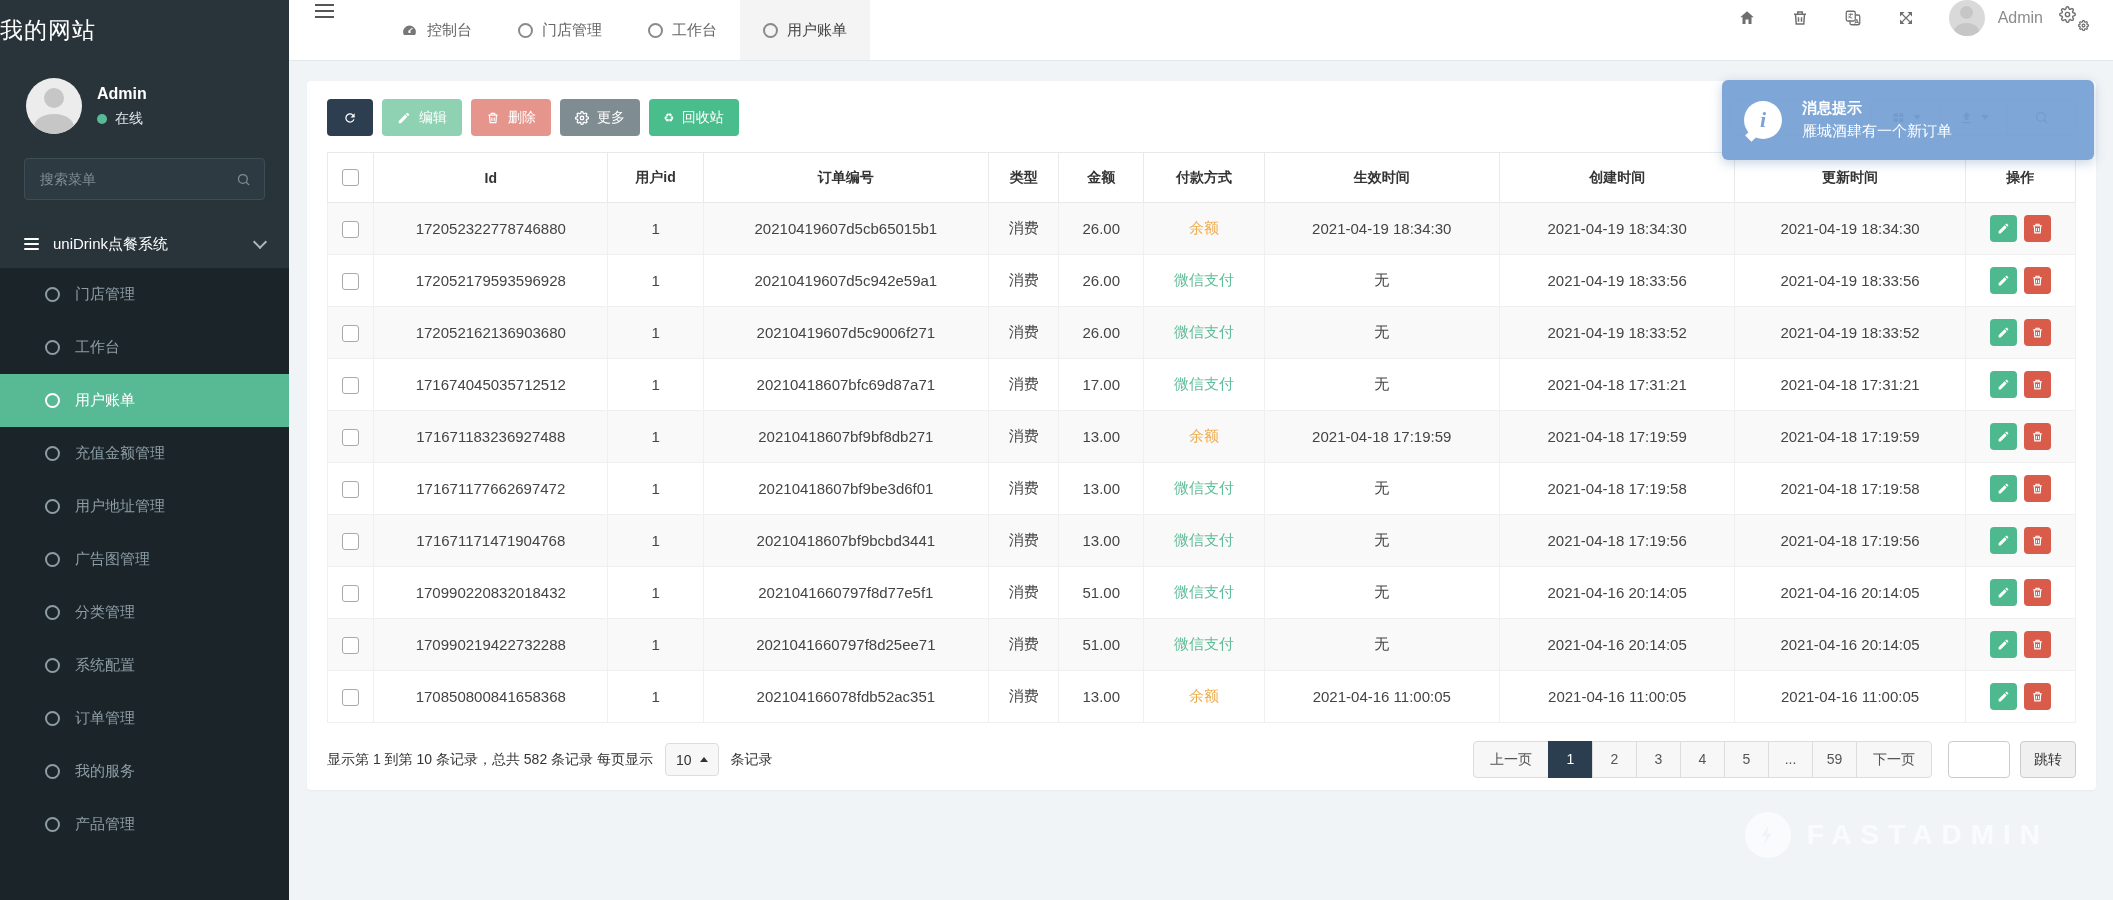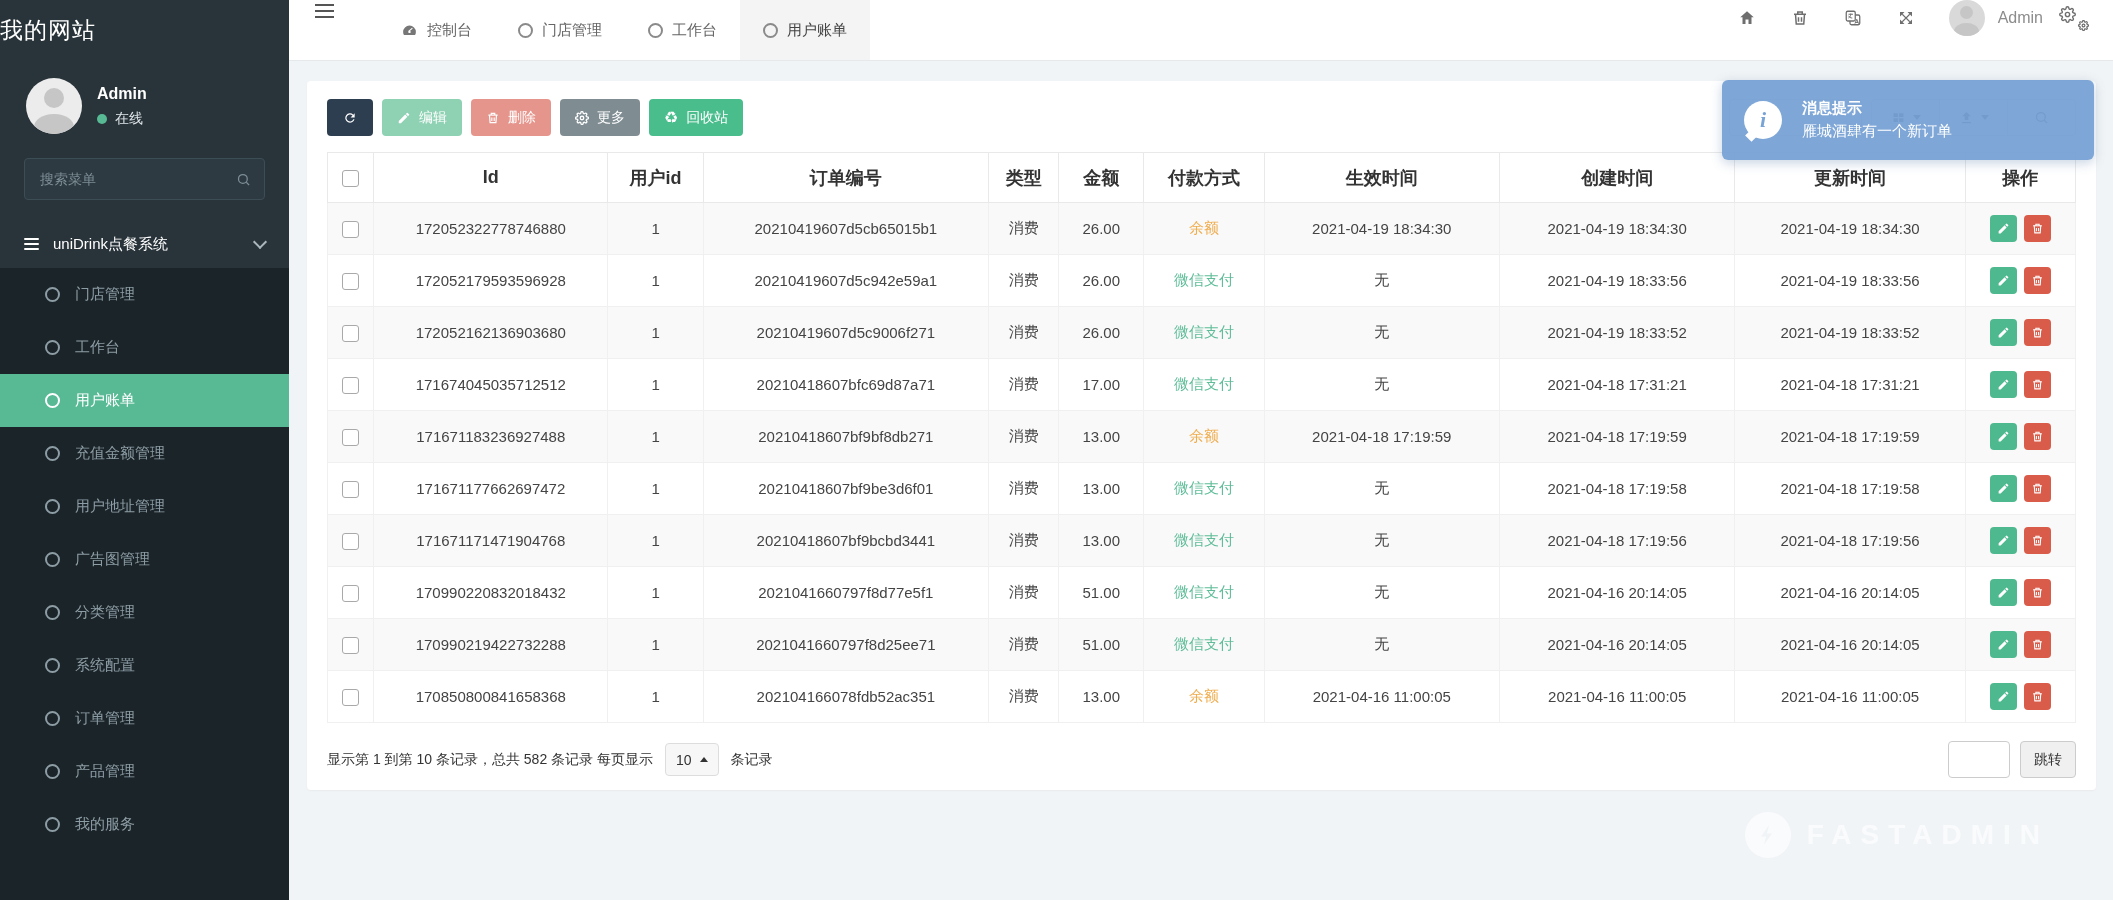--- a/index.html
+++ b/index.html
@@ -48,21 +48,21 @@
   .gears svg{position:absolute}
   .gears .g1{width:17px;height:17px;left:0;top:0}
   .gears .g2{width:11px;height:11px;right:0;bottom:-1px}
   
   .content{position:absolute;left:289px;top:60px;right:0;bottom:0;background:#f1f4f6}
   .card{position:absolute;left:18px;top:21px;width:1789px;height:709px;background:#fff;border-radius:4px;
         padding:18px 20px;box-sizing:border-box;box-shadow:0 1px 2px rgba(0,0,0,.04)}
   .toolbar{display:flex;margin-bottom:16px;height:37px}
   .tb-left{display:flex;gap:9px}
   .btn{height:37px;border:none;border-radius:4px;color:#fff;font-size:14px;display:inline-flex;align-items:center;
-       gap:8px;padding:0 15px;font-family:Liberation Sans, sans-serif;cursor:pointer}
+       gap:8px;padding:0 15px;font-family:Liberation Mono, monospace;cursor:pointer}
   .btn svg{width:14px;height:14px}
   .btn-refresh{background:#2c3e50;width:46px;justify-content:center;padding:0}
   .btn-edit{background:#8ed1b3}
   .btn-del{background:#e6958c}
   .btn-more{background:#7f8d93}
   .btn-recycle{background:#49bd8c}
   .recycle-glyph{font-size:16px;line-height:1}
   .tb-right{margin-left:auto;display:flex}
   .tb-search{width:133px;height:37px;border:1px solid #ddd;border-radius:4px;display:flex;align-items:center;
              padding:0 12px;box-sizing:border-box;margin-right:10px;background:#fff}
@@ -71,21 +71,21 @@
   .tb-group{display:flex}
   .tb-gbtn{width:69px;height:37px;border:1px solid #ddd;background:#fff;color:#666;display:flex;align-items:center;
            justify-content:center;gap:7px;margin-left:-1px;cursor:pointer;box-sizing:border-box}
   .tb-gbtn svg{width:15px;height:15px}
   .tb-gbtn:first-child{border-radius:4px 0 0 4px}
   .tb-gbtn:last-child{border-radius:0 4px 4px 0}
   .caret-down{width:0;height:0;border-left:4px solid transparent;border-right:4px solid transparent;border-top:5px solid #666}
   .caret-up{width:0;height:0;border-left:4px solid transparent;border-right:4px solid transparent;border-bottom:5px solid #333}
   
   table.grid{width:100%;border-collapse:collapse;table-layout:fixed}
-  table.grid th{height:47px;font-size:18px;font-weight:bold;color:#333;border:1px solid #e9e9e9;background:#fff;text-align:center}
+  table.grid th{height:47px;font-size:14px;font-weight:bold;color:#333;border:1px solid #e9e9e9;background:#fff;text-align:center}
   table.grid td{height:49px;font-size:15px;color:#444;border:1px solid #f0f0f0;text-align:center;
                 overflow:hidden;white-space:nowrap}
   table.grid tbody tr:nth-child(odd) td{background:#f9f9f9}
   .pay-balance{color:#f0ad4e}
   .pay-wechat{color:#5fbd99}
   .cbx{width:17px;height:17px;border:1px solid #a9a9a9;border-radius:3px;display:inline-block;background:#fff;
        vertical-align:middle;cursor:pointer;box-sizing:border-box}
   .act-btn{width:27px;height:27px;border-radius:4px;border:none;display:inline-flex;align-items:center;
            justify-content:center;color:#fff;cursor:pointer;vertical-align:middle}
   .act-btn svg{width:13px;height:13px}
@@ -189,25 +189,25 @@
       <div class="side-item">
         <span class="o-icon"></span>
         <span>系统配置</span>
       </div>
       <div class="side-item">
         <span class="o-icon"></span>
         <span>订单管理</span>
       </div>
       <div class="side-item">
         <span class="o-icon"></span>
+        <span>我的服务</span>
+      </div>
+      <div class="side-item">
+        <span class="o-icon"></span>
         <span>产品管理</span>
-      </div>
-      <div class="side-item">
-        <span class="o-icon"></span>
-        <span>我的服务</span>
       </div>
     </div>
 </aside>
 
 <header class="navbar">
   <div class="hamburger">
       <i></i>
       <i></i>
       <i></i>
     </div>
@@ -620,20 +620,31 @@
     <div class="card-footer">
       <div class="summary">
         <span>显示第 1 到第 10 条记录，总共 582 条记录 每页显示</span>
         <button class="page-size">
           <span>10</span>
           <span class="caret-up"></span>
         </button>
         <span>条记录</span>
       </div>
       <div class="pager">
+        <ul class="page-list" id="page-list">
+            <li class="page-item first">上一页</li>
+            <li class="page-item active">1</li>
+            <li class="page-item">2</li>
+            <li class="page-item">3</li>
+            <li class="page-item">4</li>
+            <li class="page-item">5</li>
+            <li class="page-item">...</li>
+            <li class="page-item">59</li>
+            <li class="page-item last">下一页</li>
+          </ul>
         <input class="jump-input" style="">
         <button class="jump-btn">跳转</button>
       </div>
     </div>
   </div>
 
   <div class="watermark">
     <span class="wm-logo">
         <svg viewBox="0 0 24 24" fill="currentColor">
           <path d="M13 2L5 13.5h5L8 22l8-11.5h-5z"></path>

